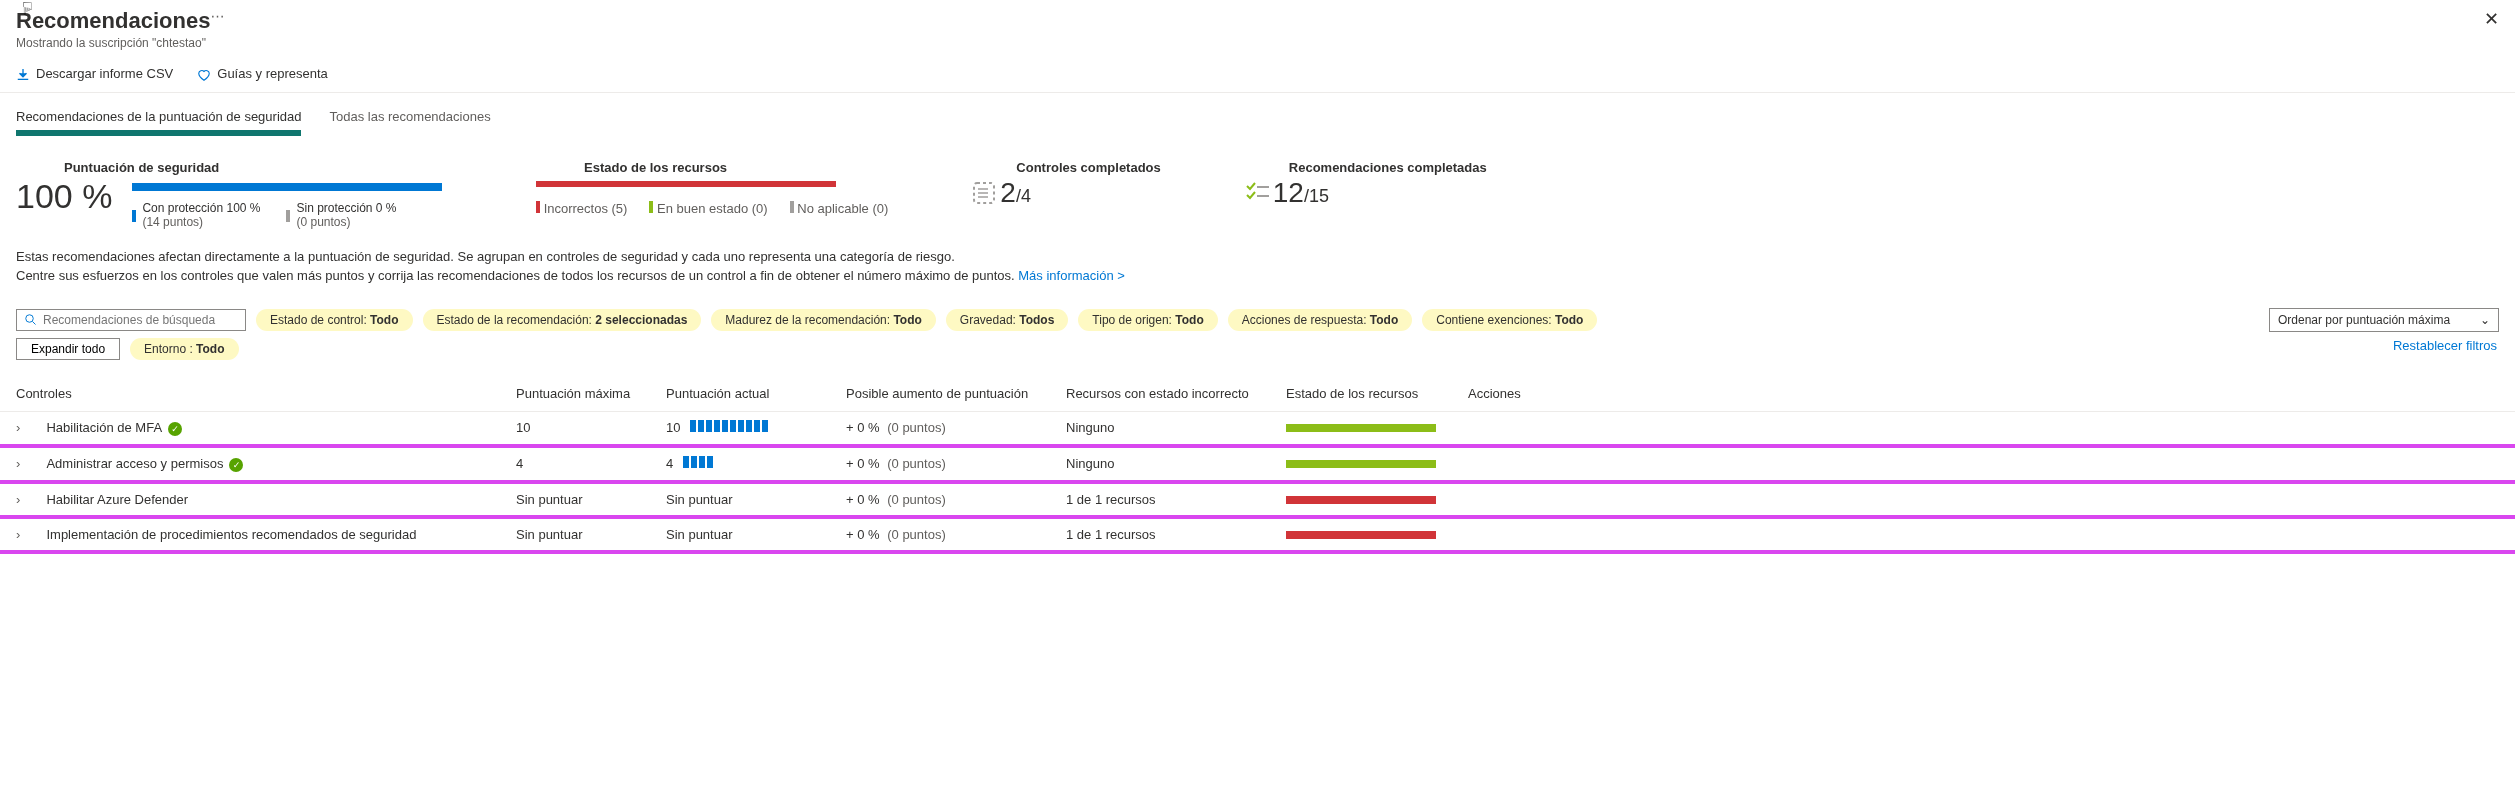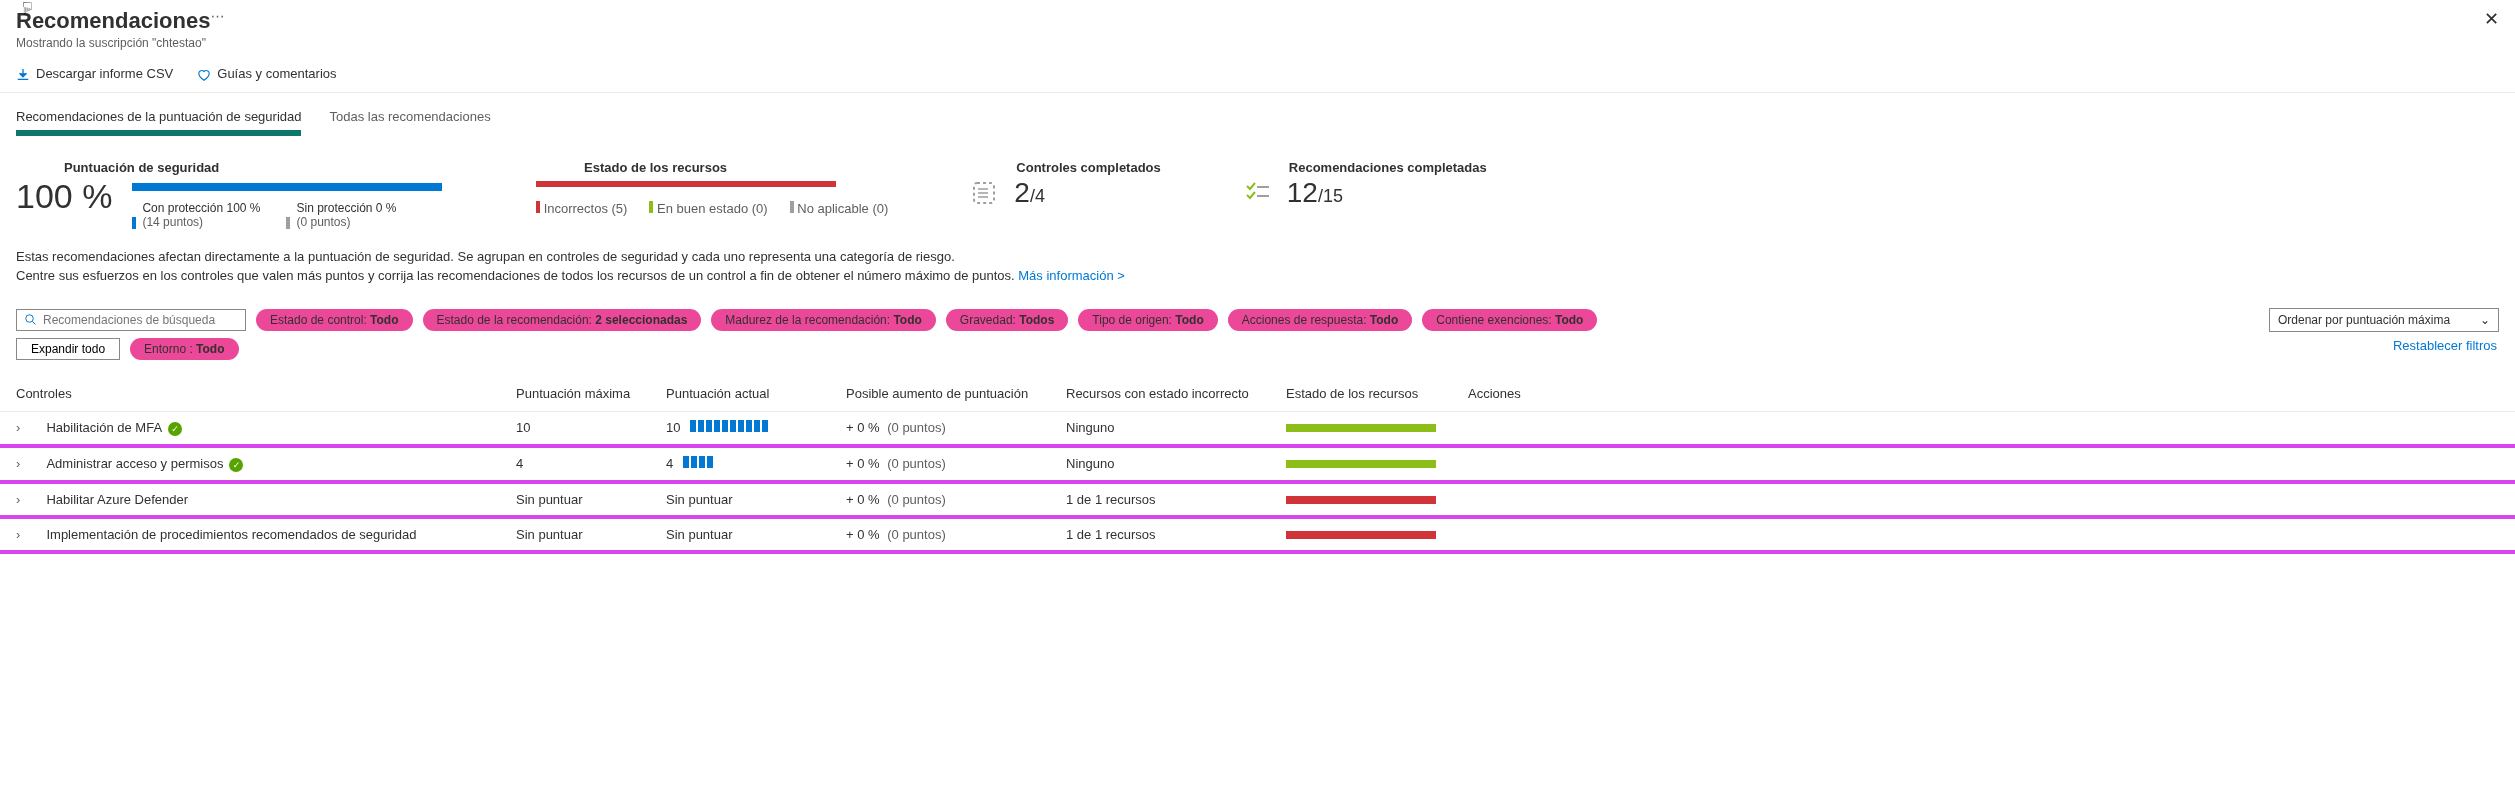--- a/index.html
+++ b/index.html
@@ -97,33 +97,33 @@
   }
   .score-row { display: flex; align-items: flex-start; gap: 20px; }
   .big-score { font-size: 34px; font-weight: 400; }
   .score-bar {
     width: 310px;
     height: 8px;
     background: #0078d4;
     margin-top: 6px;
   }
   .legend { display: flex; gap: 26px; margin-top: 10px; font-size: 12px; }
-  .legend-item { display: flex; align-items: flex-end; gap: 6px; }
+  .legend-item { display: flex; align-items: center; gap: 6px; }
   .chip { width: 4px; height: 12px; display: inline-block; margin-top: 2px; }
   .chip.blue { background: #0078d4; }
   .chip.grey { background: #a19f9d; }
   .legend-text .l1 { color: #323130; }
   .legend-text .l2 { color: #605e5c; }
   .res-bar { width: 300px; height: 6px; background: #d13438; margin-top: 6px; }
   .res-legend { display: flex; gap: 22px; margin-top: 12px; font-size: 13px; color: #605e5c; }
   .res-legend .chip { width: 4px; height: 12px; }
   .chip.red { background: #d13438; }
   .chip.green { background: #8cbd18; }
   .chip.lgrey { background: #a19f9d; }
-  .counter-row { display: flex; gap: 14px; }
+  .counter-row { display: flex; }
   .counter-val { font-size: 28px; font-weight: 400; }
   .counter-val .den { font-size: 18px; }
   .desc {
     padding: 8px 16px;
     font-size: 13px;
     color: #323130;
     line-height: 1.5;
   }
   .desc a { color: #0078d4; text-decoration: none; }
   .filters-row {
@@ -143,21 +143,21 @@
     color: #605e5c;
   }
   .search-box input {
     border: none;
     outline: none;
     font-size: 12px;
     width: 100%;
     color: #323130;
   }
   .pill {
-    background: #ec4899;
+    background: #fef9c3;
     border-radius: 12px;
     padding: 4px 14px;
     font-size: 12px;
     color: #323130;
     cursor: pointer;
     white-space: nowrap;
   }
   .pill b { font-weight: 600; }
   .sort-dd {
     margin-left: auto;
@@ -263,21 +263,21 @@
         </svg>
     </span>
     <span>Descargar informe CSV</span>
   </div>
   <div class="toolbar-link">
     <span class="icn">
       <svg width="14" height="14" viewBox="0 0 16 16">
           <path d="M8 14s-6-4-6-8a3.5 3.5 0 016-2 3.5 3.5 0 016 2c0 4-6 8-6 8z" fill="none" stroke="#0078d4" stroke-width="1.3"></path>
         </svg>
     </span>
-    <span>Guías y comentarios</span>
+    <span>Guías y representa</span>
   </div>
 </div>
 
 <div class="tabs">
   <div class="tab active">Recomendaciones de la puntuación de seguridad</div>
   <div class="tab">Todas las recomendaciones</div>
 </div>
 
 <div class="metrics">
 

